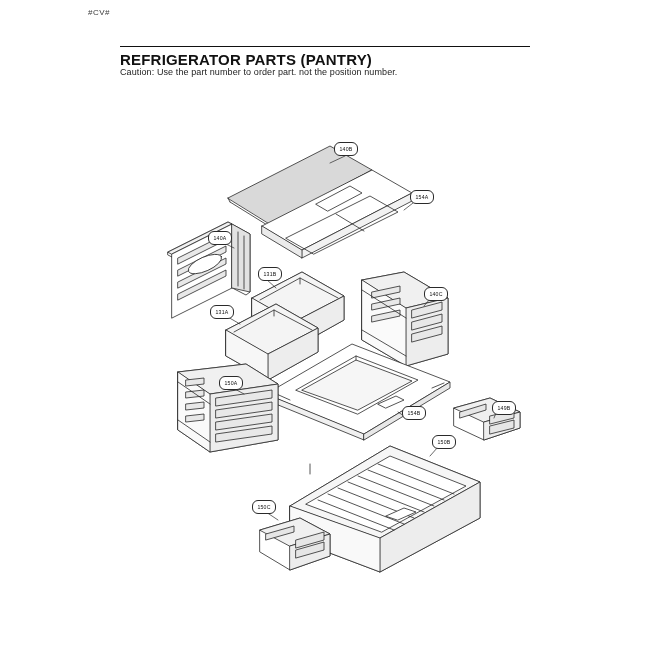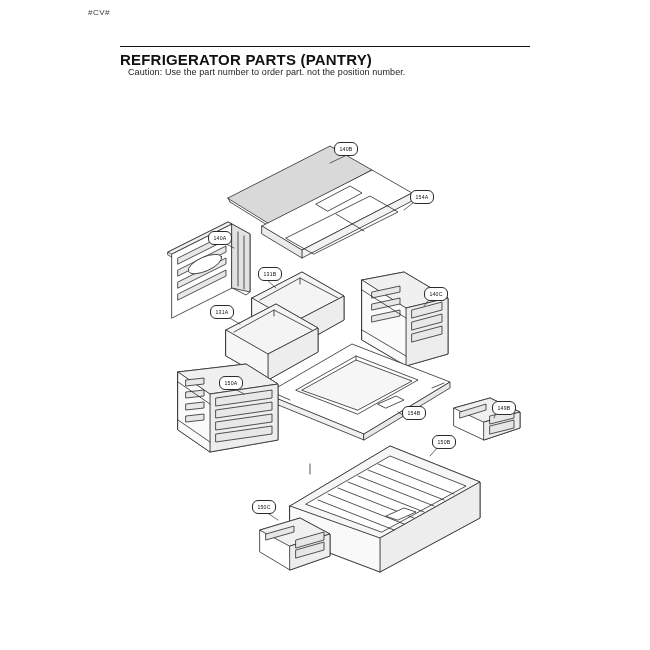--- a/index.html
+++ b/index.html
@@ -46,21 +46,20 @@
     letter-spacing: 0.2px;
     color: #111;
   }
   .caution {
     position: absolute;
     left: 120px;
     top: 67px;
     font-size: 9px;
     color: #222;
     letter-spacing: 0.1px;
-    margin-left: 8px;
   }
   .page-number {
     position: absolute;
     left: 0;
     right: 0;
     top: 625px;
     text-align: center;
     font-size: 9px;
     color: #222;
   }

